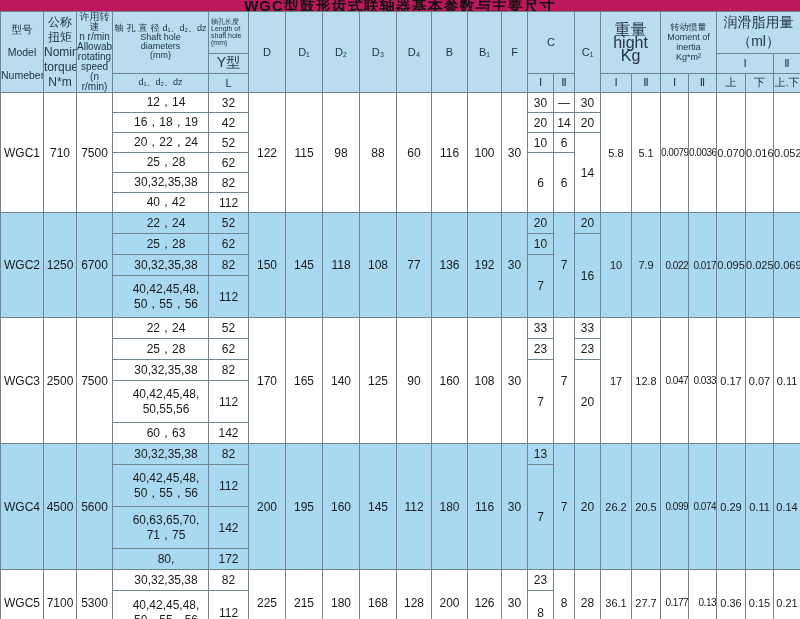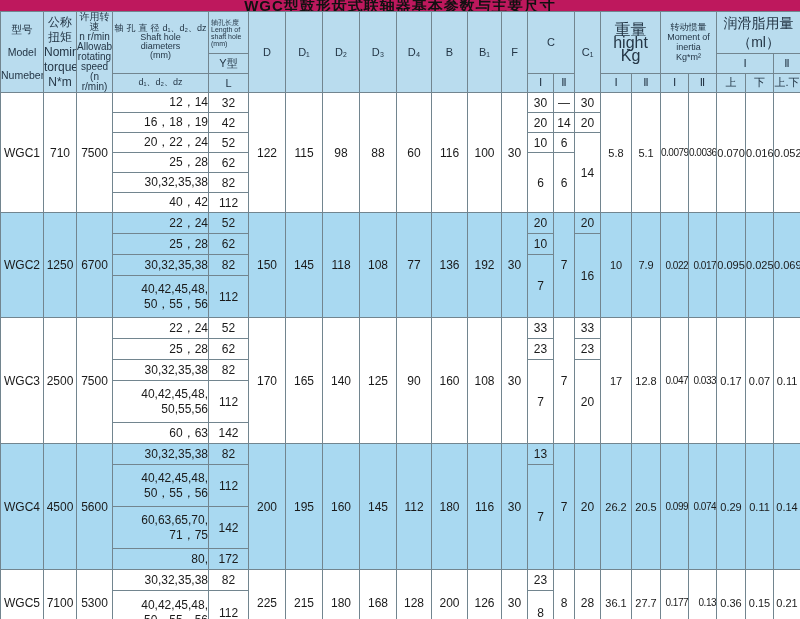--- a/index.html
+++ b/index.html
@@ -16,28 +16,28 @@
   tbody td { font-size:12px; background:#fff; }
   tbody tr.hl td { background:#a9d9f1; }
   .h1 { height:26px; } .h2 { height:18px; } .h3 { height:18px; }
   .r20 { height:20px; } .r21 { height:21px; } .r42 { height:42px; } .r45 { height:45px; }
   .th-model   { font-size:10.5px; line-height:23px; }
   .th-torque  { font-size:12px;  line-height:15px; }
   .th-speed   { font-size:10px;   line-height:10px; }
   .th-dia     { font-size:9px;   line-height:9px; }
   .th-dia .zh { letter-spacing:3px; }
   .th-len     { font-size:7px;   line-height:7px; text-align:left; padding-left:2px; }
-  .th-ytype   { font-size:11px; }
+  .th-ytype   { font-size:14px; }
   .th-dim     { font-size:11px; }
   .th-sub     { font-size:11px; }
   .th-c       { font-size:11px; }
   .th-weight  { font-size:16px; line-height:13px; }
   .th-inertia { font-size:9px;  line-height:10px; }
   .th-grease  { font-size:14px; line-height:19px; }
-  .holes { text-align:right; padding-left:11px; line-height:15px; }
+  .holes { text-align:center; padding-left:11px; line-height:15px; }
   .stat  { font-size:11px; }
   .statsm{ font-size:10px; letter-spacing:-0.5px;text-align:right; }
   .modelcell { font-size:12px; }
 </style>
 </head>
 <body>
 
 <div class="page">
   <div class="title">WGC型鼓形齿式联轴器基本参数与主要尺寸</div>
 

